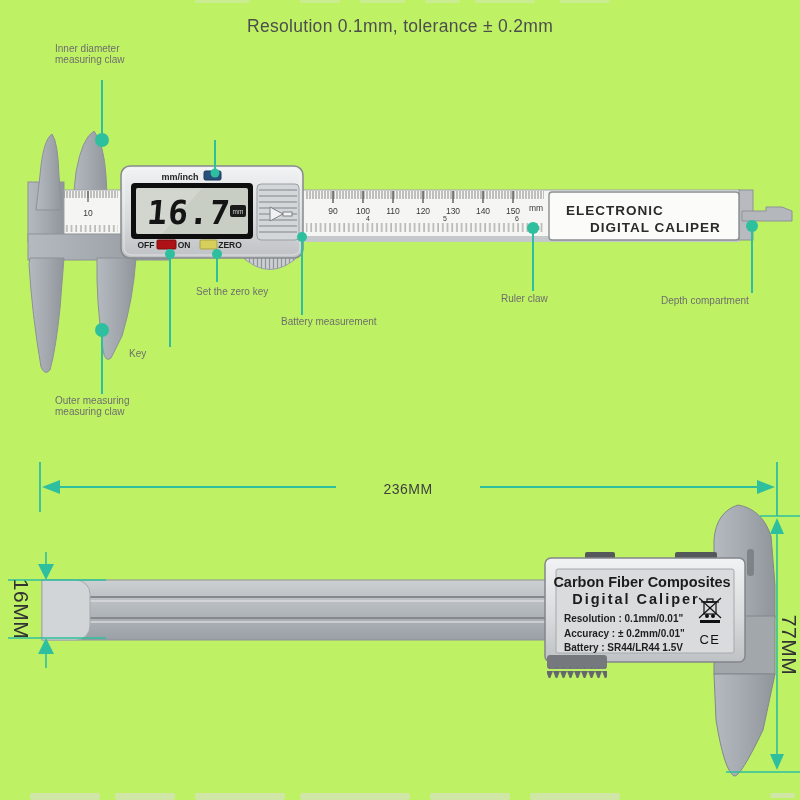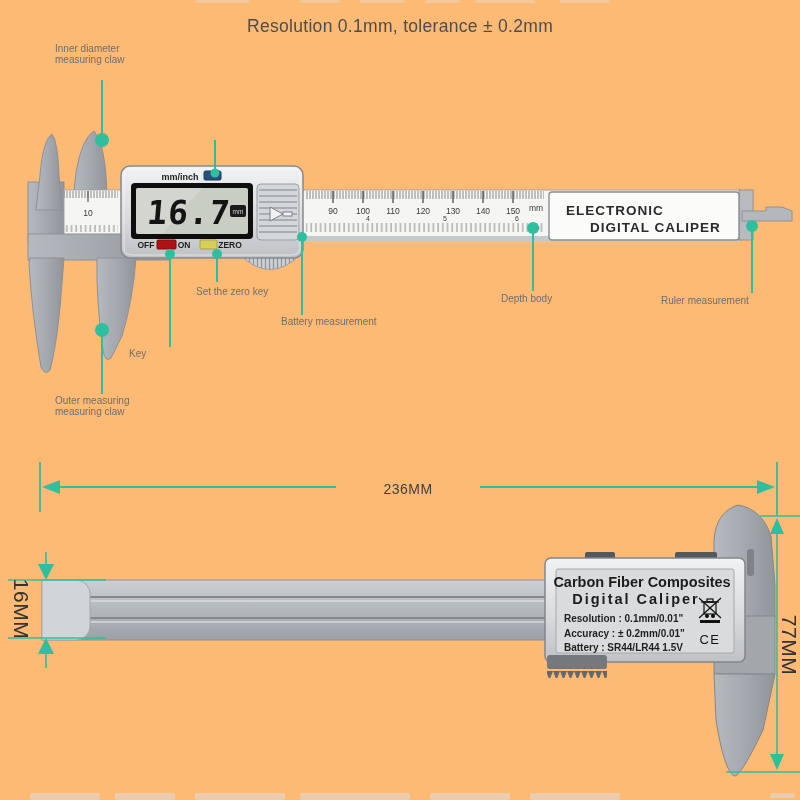--- a/index.html
+++ b/index.html
@@ -1,16 +1,16 @@
 <!DOCTYPE html>
 <html><head>
 <meta charset="utf-8">
 <style>
   html,body{margin:0;padding:0;background:#fff;}
-  .canvas{position:relative;width:800px;height:800px;background:#fdba74;overflow:hidden;
+  .canvas{position:relative;width:800px;height:800px;background:#bef264;overflow:hidden;
           font-family:"Liberation Sans", sans-serif;}
   .title{position:absolute;left:0;top:16px;width:800px;text-align:center;
          font-size:17.5px;color:#4d4d4d;letter-spacing:.3px;}
   .label{position:absolute;font-size:10px;line-height:1.08;color:#6e6e6e;white-space:nowrap;}
   .dim-text{position:absolute;font-size:14px;color:#3f3f3f;letter-spacing:.5px;
             transform:translate(-50%,-50%);white-space:nowrap;}
   .dim-text.vert{font-size:21px;color:#333;transform:translate(-50%,-50%) rotate(90deg);}
   .artifact{position:absolute;background:#dcdcdc;opacity:.55;border-radius:2px;}
   .artifact.top{opacity:.35;background:#e6e6e6;}
   svg.art{position:absolute;left:0;top:0;}
@@ -245,20 +245,20 @@
     <div>Inner diameter</div>
     <div>measuring claw</div>
   </div>
   <div class="label" style="left:196px;top:287px">Set the zero key</div>
   <div class="label" style="left:281px;top:317px">Battery measurement</div>
   <div class="label" style="left:129px;top:349px">Key</div>
   <div class="label" style="left:55px;top:396px">
     <div>Outer measuring</div>
     <div>measuring claw</div>
   </div>
-  <div class="label" style="left:501px;top:294px">Depth body</div>
-  <div class="label" style="left:661px;top:296px">Ruler measurement</div>
+  <div class="label" style="left:501px;top:294px">Ruler claw</div>
+  <div class="label" style="left:661px;top:296px">Depth compartment</div>
 
   <div class="dim-text" style="left:408px;top:489px">236MM</div>
   <div class="dim-text vert" style="left:21px;top:609px">16MM</div>
   <div class="dim-text vert" style="left:789px;top:645px">77MM</div>
 
 </div>
 
 </body></html>

